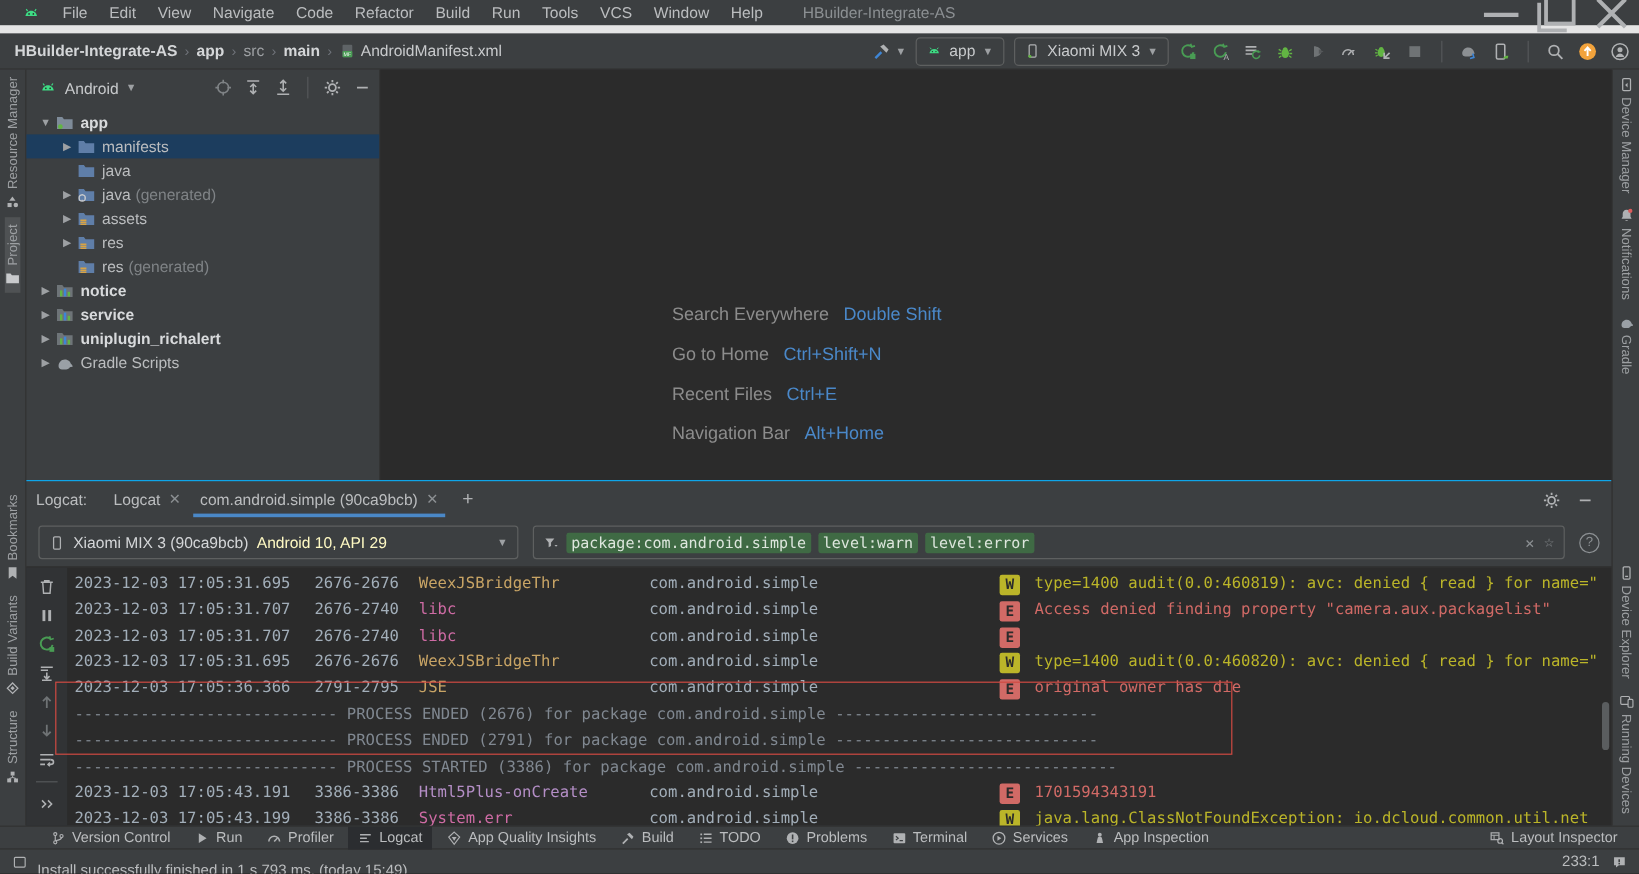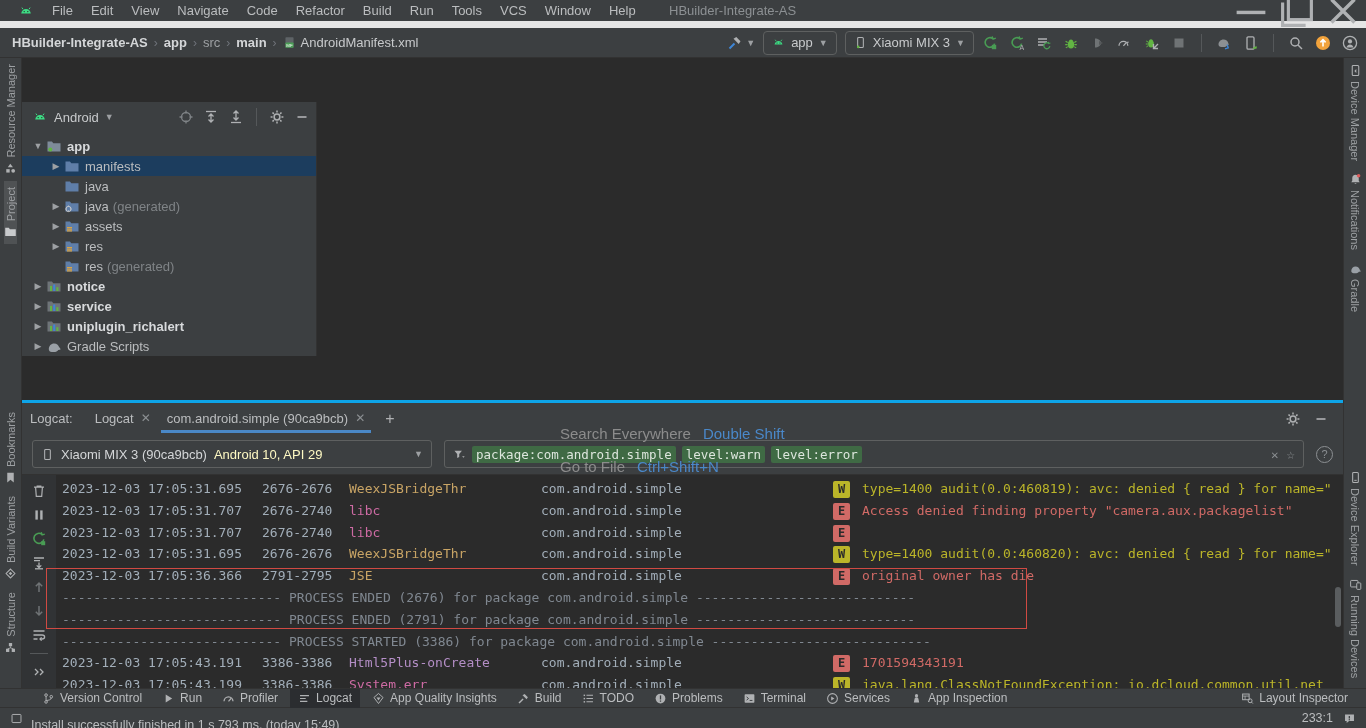--- a/index.html
+++ b/index.html
@@ -40,21 +40,21 @@
   .stripe { width:22px; background:#3C3F41; display:flex; flex-direction:column; align-items:center; overflow:hidden; }
   .stripe.left  { border-right:1px solid #323232; }
   .stripe.right { border-left:1px solid #323232; width:23px; }
   .stripe-item { display:flex; flex-direction:column; align-items:center; gap:4px; padding:6px 0; color:#9DA0A3; font-size:11px; cursor:default; }
   .stripe-item.active { background:rgba(255,255,255,0.10); }
   .vtext-left  { writing-mode:vertical-rl; transform:rotate(180deg); white-space:nowrap; }
   .vtext-right { writing-mode:vertical-rl; white-space:nowrap; }
   .stripe-spacer { flex:1; }
 
   .center { flex:1; display:flex; flex-direction:column; min-width:0; }
-  .upper { height:342px; display:flex; min-height:0;align-items:center; }
+  .upper { height:342px; display:flex; min-height:0; }
 
   
   .project-panel { width:295px; background:#3C3F41; border-right:1px solid #323232; display:flex; flex-direction:column; }
   .pp-header { height:30px; display:flex; align-items:center; padding:0 6px 0 10px; gap:6px; }
   .pp-title { color:#C8CACC; }
   .pp-actions { margin-left:auto; display:flex; align-items:center; gap:9px; }
   .tree { flex:1; padding-top:4px; font-size:13px; }
   .tree-row { height:20px; display:flex; align-items:center; color:#BBBDBF; white-space:nowrap; }
   .tree-row.selected { background:#1C3D5E; }
   .tree-row .chev { width:16px; text-align:center; color:#9DA0A3; font-size:9px; }
@@ -63,21 +63,21 @@
   .tree-suffix { color:#7F8386; margin-left:4px; }
 
   
   .editor { flex:1; background:#2B2B2B; position:relative; min-width:0; }
   .shortcuts { position:absolute; left:243px; top:196px; display:flex; flex-direction:column; gap:16px; font-size:15px; }
   .sc-line { display:flex; gap:12px; align-items:baseline; }
   .sc-label { color:#8C8C8C; }
   .sc-keys { color:#4A88C9; }
 
   
-  .logcat { height:288px; background:#3C3F41; border-top:3px solid #0ea5e9; display:flex; flex-direction:column; min-width:0; }
+  .logcat { height:288px; background:#3C3F41; border-top:1px solid #0ea5e9; display:flex; flex-direction:column; min-width:0; }
   .lc-tabbar { height:31px; display:flex; align-items:center; padding:0 8px; gap:4px; }
   .lc-panel-label { color:#BBBDBF; margin-right:10px; }
   .lc-tab { display:flex; align-items:center; gap:7px; padding:6px 8px 7px 8px; color:#BBBDBF; position:relative; }
   .lc-tab .tab-close { color:#8C9093; font-size:12px; }
   .lc-tab.active::after { content:""; position:absolute; left:2px; right:2px; bottom:0; height:3px; background:#4A88C7; }
   .lc-addtab { color:#AFB1B3; font-size:16px; padding:0 8px; }
   .lc-tab-actions { margin-left:auto; display:flex; gap:12px; align-items:center; padding-right:6px; }
   .lc-filterrow { height:40px; display:flex; align-items:center; padding:0 10px; gap:12px; }
   .device-combo { width:400px; height:28px; border:1px solid #5E6060; border-radius:3px; display:flex; align-items:center; gap:7px; padding:0 8px; }
   .device-name { color:#D4D6D8; }
@@ -536,21 +536,21 @@
           </div>
       </section>
 
       <section class="editor">
         <div class="shortcuts" id="shortcuts">
             <div class="sc-line">
               <span class="sc-label">Search Everywhere</span>
               <span class="sc-keys">Double Shift</span>
             </div>
             <div class="sc-line">
-              <span class="sc-label">Go to File</span>
+              <span class="sc-label">Go to Home</span>
               <span class="sc-keys">Ctrl+Shift+N</span>
             </div>
             <div class="sc-line">
               <span class="sc-label">Recent Files</span>
               <span class="sc-keys">Ctrl+E</span>
             </div>
             <div class="sc-line">
               <span class="sc-label">Navigation Bar</span>
               <span class="sc-keys">Alt+Home</span>
             </div>

